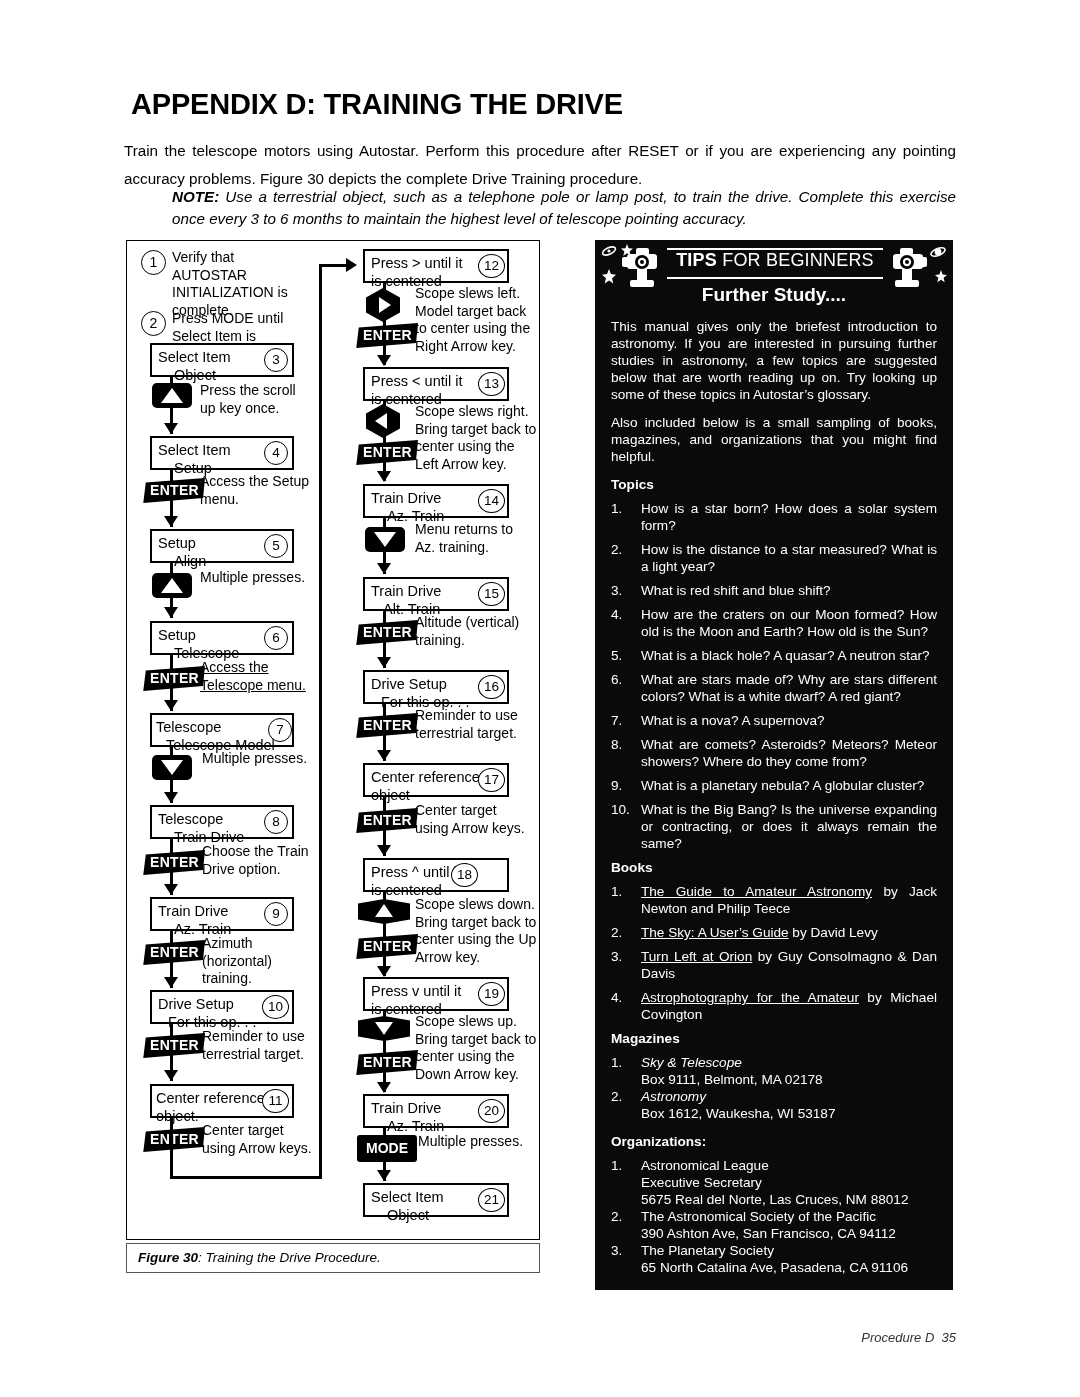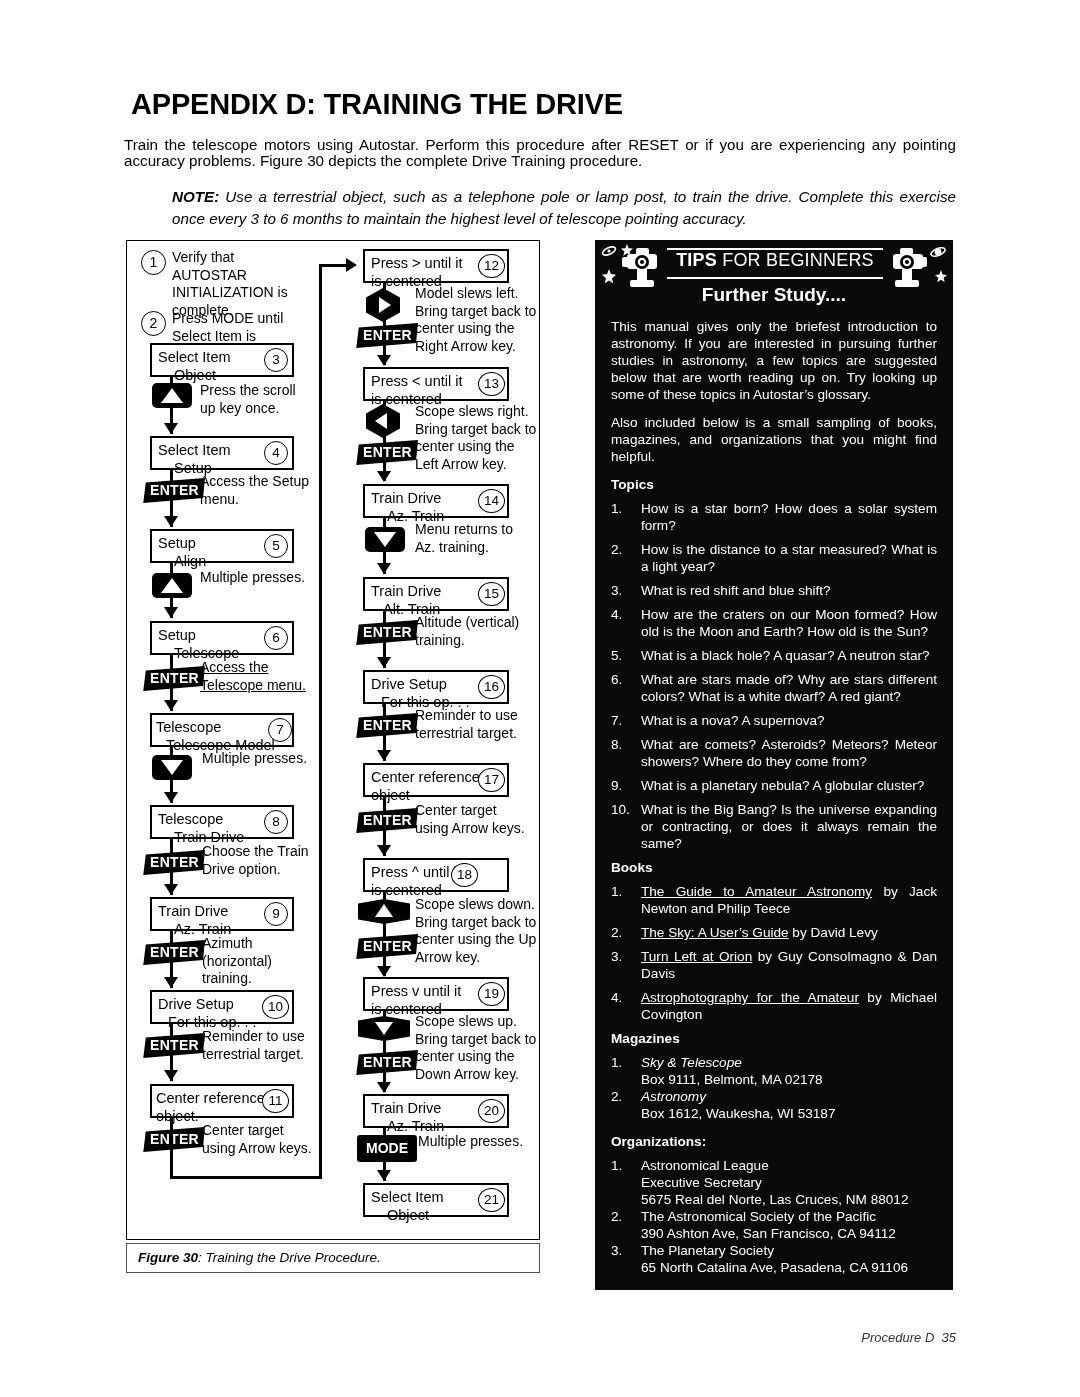--- a/index.html
+++ b/index.html
@@ -30,21 +30,21 @@
     font-size: 29px;
     font-weight: bold;
     letter-spacing: -0.2px;
   }
   .intro {
     position: absolute;
     left: 124px;
     top: 137px;
     width: 832px;
     font-size: 15.2px;
-    line-height: 16px;
+    line-height: 28px;
     text-align: justify;
   }
   .note {
     position: absolute;
     left: 172px;
     top: 186px;
     width: 784px;
     font-size: 15.2px;
     line-height: 22px;
     font-style: italic;
@@ -454,21 +454,21 @@
     <span class="l1">Press  &gt;  until it</span>
     <span class="l2" style="padding-left:0px;">is centered</span>
   </div>
   <div class="stepnum wide" style="left:478px; top:254px;">12</div>
   <div class="vline" style="left:383px; top:283px; height:82px;"></div>
   <div class="arrowdown" style="left:377px; top:355px;"></div>
   <div class="padkey right" style="left:366px; top:288px;">
       <div class="tri"></div>
     </div>
   <div class="enterkey" style="left:355px; top:323px;">ENTER</div>
-  <div class="anno" style="left:415px; top:285px; width:125px;">Model slews left. Bring target back to center using the Right Arrow key.</div>
+  <div class="anno" style="left:415px; top:285px; width:125px;">Scope slews left. Model target back to center using the Right Arrow key.</div>
 
   <div class="lcd" style="left:363px; top:367px; width:146px; height:34px;">
     <span class="l1">Press  &lt;  until it</span>
     <span class="l2" style="padding-left:0px;">is centered</span>
   </div>
   <div class="stepnum wide" style="left:478px; top:372px;text-align:center;">13</div>
   <div class="vline" style="left:383px; top:401px; height:80px;"></div>
   <div class="arrowdown" style="left:377px; top:471px;"></div>
   <div class="padkey left" style="left:366px; top:404px;">
       <div class="tri"></div>

